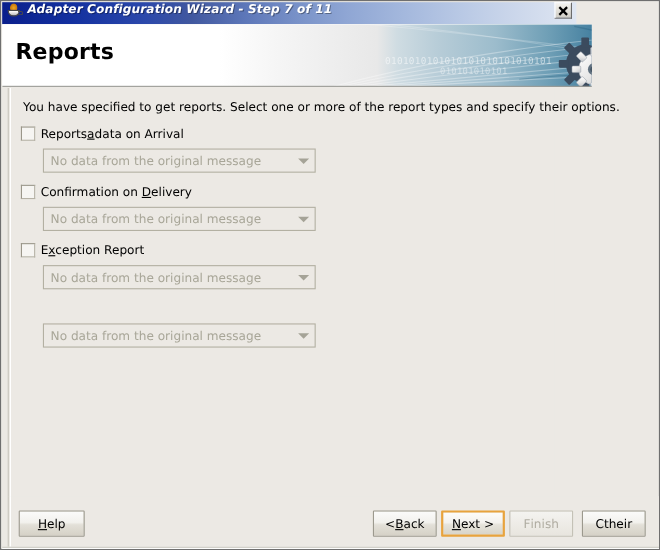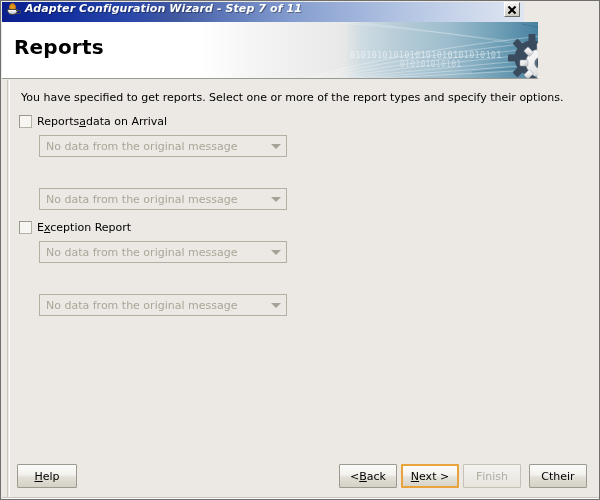--- a/index.html
+++ b/index.html
@@ -436,20 +436,24 @@
           <div class="checkbox"></div>
           <span class="cb-label"><span>Reports</span><u>a</u><span>data on Arrival</span></span>
         </div>
         <div class="combo">
           <span class="combo-text">No data from the original message</span>
           <span class="combo-arrow"></span>
         </div>
       </div>
 
       <div class="report-row">
+        <div class="cb-line">
+          <div class="checkbox"></div>
+          <span class="cb-label"><span>Confirmation on </span><u>D</u><span>elivery</span></span>
+        </div>
         <div class="combo">
           <span class="combo-text">No data from the original message</span>
           <span class="combo-arrow"></span>
         </div>
       </div>
 
       <div class="report-row">
         <div class="cb-line">
           <div class="checkbox"></div>
           <span class="cb-label"><span>E</span><u>x</u><span>ception Report</span></span>

